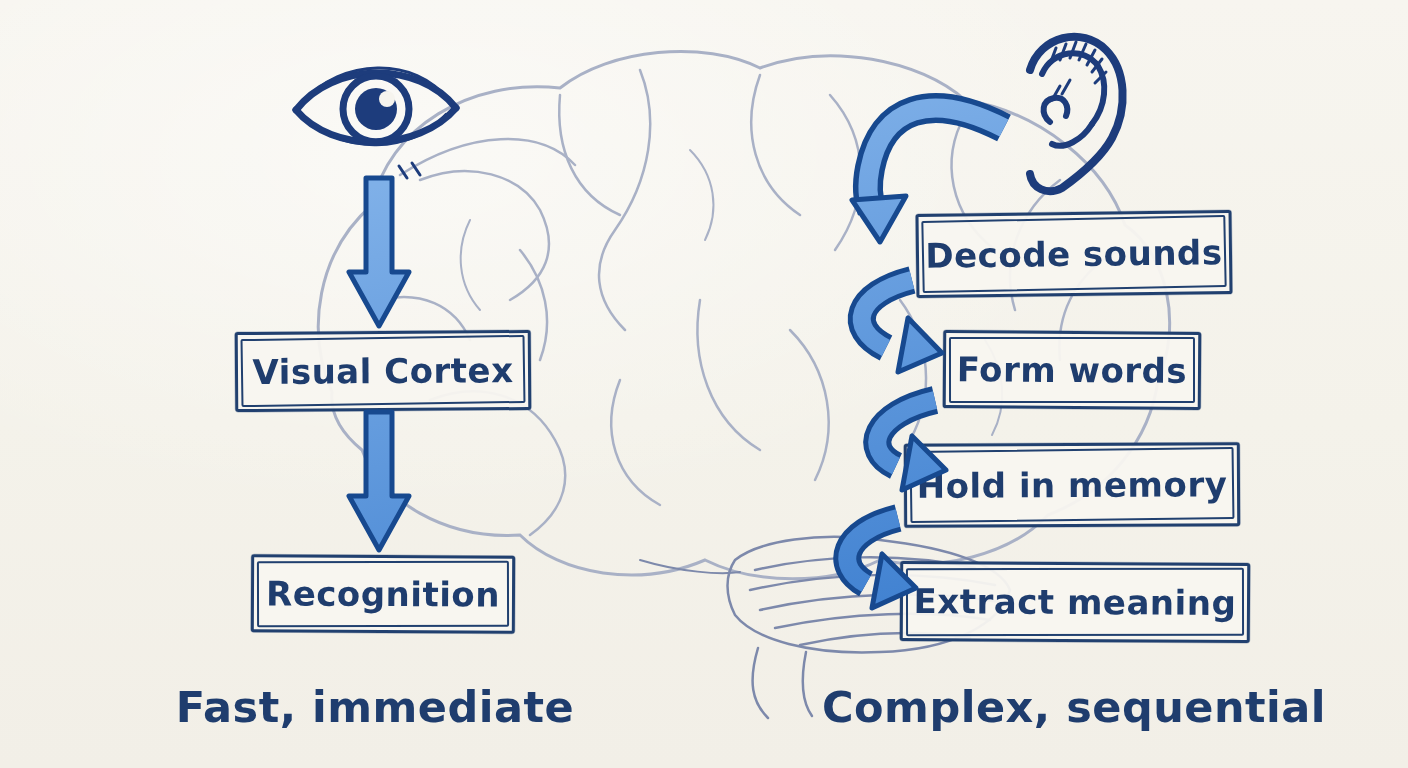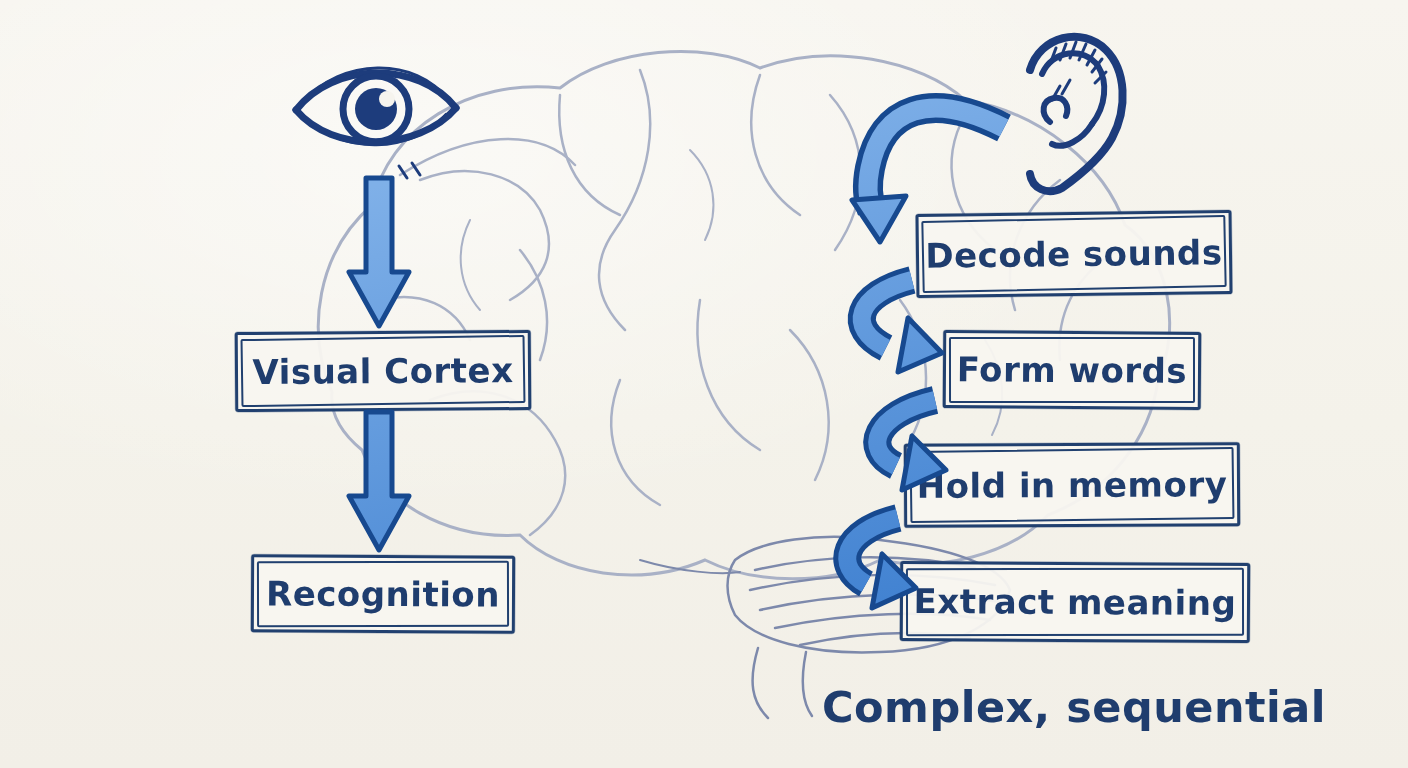--- a/index.html
+++ b/index.html
@@ -105,20 +105,21 @@
   <div class="hand-box frm">
     <span class="box-label">Form words</span>
   </div>
   <div class="hand-box hld">
     <span class="box-label">Hold in memory</span>
   </div>
   <div class="hand-box ext">
     <span class="box-label">Extract meaning</span>
   </div>
 
+  <div class="caption cap-left">Fast, immediate</div>
   <div class="caption cap-right">Complex, sequential</div>
 
   <svg class="layer fx-layer" viewBox="0 0 1408 768">
     <defs>
       <linearGradient id="agrad" x1="0" y1="0" x2="1" y2="1">
         <stop offset="0" stop-color="#8ab8ec"></stop>
         <stop offset="1" stop-color="#3578c9"></stop>
       </linearGradient>
       <linearGradient id="sgrad" gradientUnits="userSpaceOnUse" x1="830" y1="80" x2="960" y2="640">
         <stop offset="0" stop-color="#7fb0e8"></stop>

